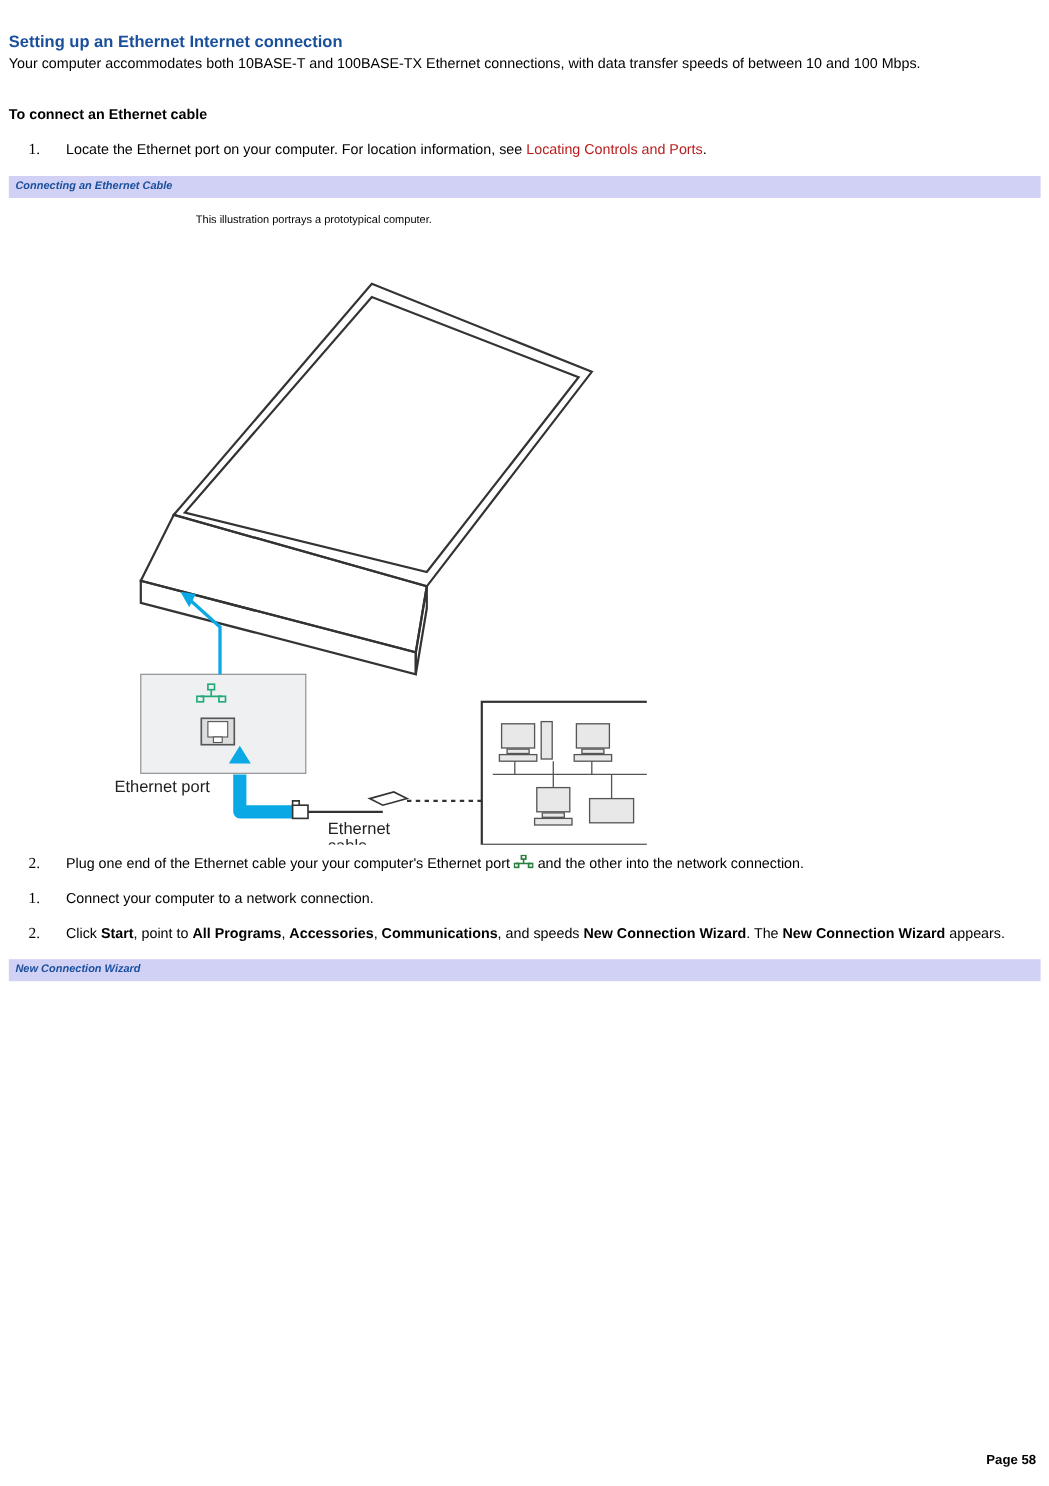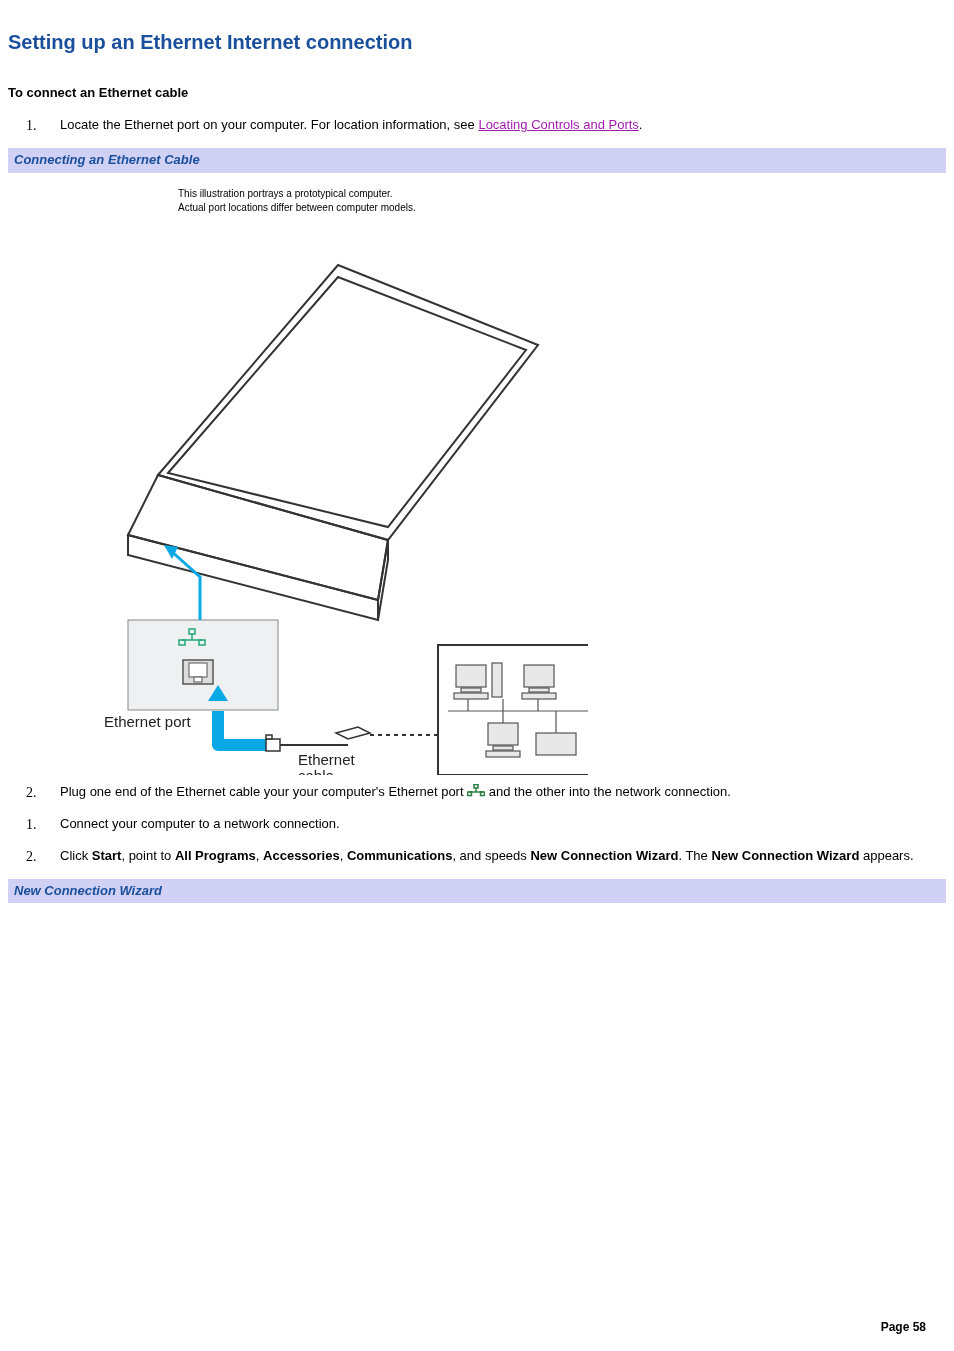--- a/index.html
+++ b/index.html
@@ -7,107 +7,106 @@
       font-family: Verdana, Arial, sans-serif;
       font-size: 13px;
       color: #000;
       padding: 10px 8px;
       width: 954px;
       line-height: 1.4;
     }
     .heading-1 {
       color: #1a4f9c;
       font-weight: bold;
-      font-size: 20px;
+      font-size: 15px;
       margin-top: 18px;
     }
     .para {
       margin-bottom: 14px;
     }
     .subhead {
       font-weight: bold;
       margin-top: 28px;
       margin-bottom: 14px;
     }
     .band {
       background: #d1d1f5;
       color: #1a4f9c;
       font-weight: bold;
       font-style: italic;
       padding: 3px 6px;
       margin: 6px 0;
-      font-size: 13px;
+      font-size: 10px;
     }
     ol.plain { list-style: none; margin: 0 0 14px 0; }
     ol.plain li {
       position: relative;
       padding-left: 40px;
       margin-bottom: 14px;
       margin-left: 12px;
     }
     ol.plain li .num {
       position: absolute;
       left: 6px;
       top: 0;
       font-family: "Times New Roman", serif;
       font-size: 14px;
     }
     .link {
-      color: #a21caf;
-      text-decoration: underline;
+      color: #b91c1c;
       cursor: pointer;
     }
     .illus-wrap {
       padding: 8px 0 8px 80px;
     }
     .caption-line {
       font-family: Arial, sans-serif;
       font-size: 10px;
       margin-left: 90px;
     }
     .laptop-svg { display: block; margin-top: 10px; }
     .icon-ethernet-inline {
       display: inline-block;
       vertical-align: middle;
       width: 18px; height: 14px;
       position: relative;
       top: -1px;
     }
     .footer {
       position: absolute;
-      right: 20px;
+      right: 4px;
       bottom: 12px;
       font-weight: bold;
       font-size: 12px;
       text-align: right;
     }
     .page-wrap { position: relative; min-height: 1320px; }
     b { font-weight: bold; }
   </style>
 </head>
 <body>
 <div class="page-wrap">
 
 <div class="heading-1">Setting up an Ethernet Internet connection</div>
 
+<p class="para">Your computer accommodates both 10BASE-T and 100BASE-TX Ethernet connections, with data transfer speeds of between 10 and 100 Mbps.</p>
 
 <p class="subhead">To connect an Ethernet cable</p>
 
 <ol class="plain">
   <li>
     <span class="num">1.</span>
     <span>Locate the Ethernet port on your computer. For location information, see </span><span class="link">Locating Controls and Ports</span><span>.</span>
   </li>
 </ol>
 
 <div class="band">Connecting an Ethernet Cable</div>
 
 <div class="illus-wrap">
   <div class="caption-line">This illustration portrays a prototypical computer.</div>
-  <div class="caption-line">Actual port locations differ between computer models.</div>
 
   <svg class="laptop-svg" width="500" height="550" viewBox="0 0 500 550">
 
     <g stroke="#333" stroke-width="2" fill="none">
       <path d="M 70 250 L 250 40 L 450 120 L 300 315 Z"></path>
       <path d="M 80 248 L 250 52 L 438 125 L 300 302 Z"></path>
     </g>
 
     <g stroke="#333" stroke-width="2" fill="none">
       <path d="M 40 310 L 70 250 L 300 315 L 290 375 Z"></path>

